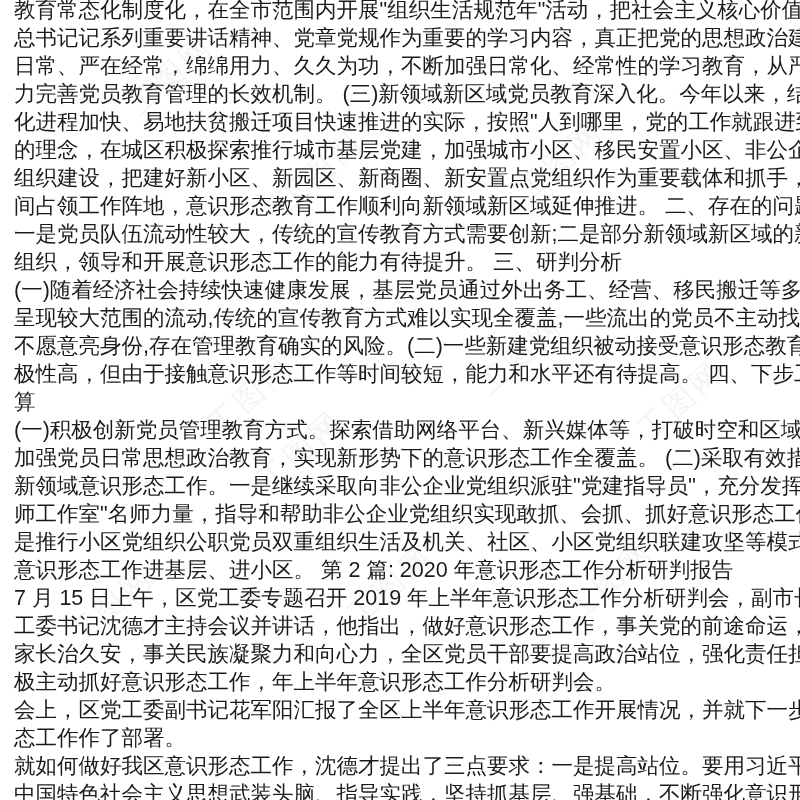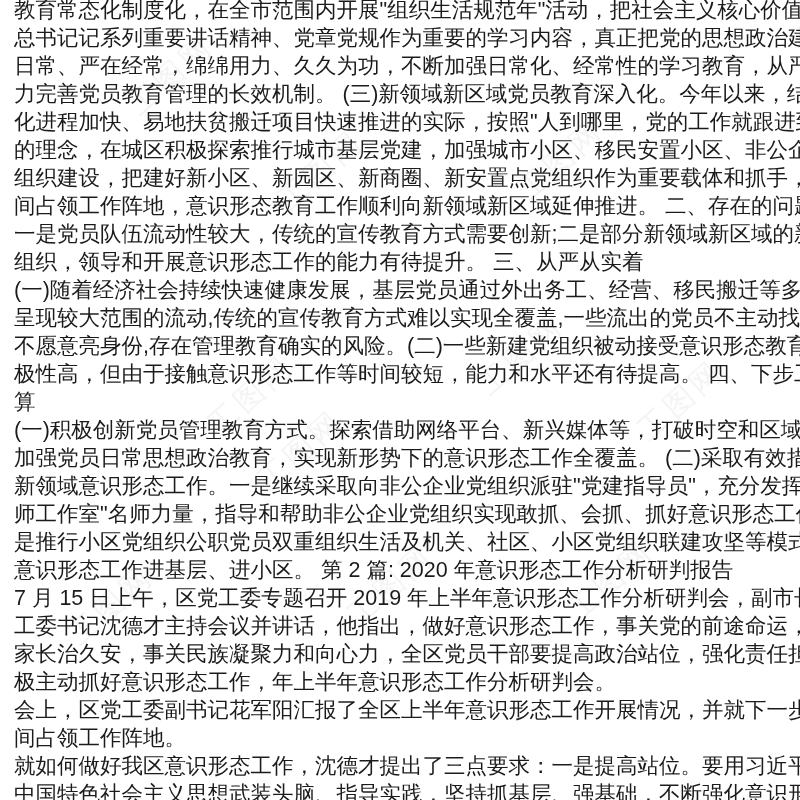--- a/index.html
+++ b/index.html
@@ -72,34 +72,34 @@
   <div class="text-layer">
       <div class="text-line">教育常态化制度化，在全市范围内开展"组织生活规范年"活动，把社会主义核心价值观、习</div>
       <div class="text-line">总书记记系列重要讲话精神、党章党规作为重要的学习内容，真正把党的思想政治建设抓在</div>
       <div class="text-line">日常、严在经常，绵绵用力、久久为功，不断加强日常化、经常性的学习教育，从严从实着</div>
       <div class="text-line">力完善党员教育管理的长效机制。 (三)新领域新区域党员教育深入化。今年以来，结合城市</div>
       <div class="text-line">化进程加快、易地扶贫搬迁项目快速推进的实际，按照"人到哪里，党的工作就跟进到哪里"</div>
       <div class="text-line">的理念，在城区积极探索推行城市基层党建，加强城市小区、移民安置小区、非公企业党的</div>
       <div class="text-line">组织建设，把建好新小区、新园区、新商圈、新安置点党组织作为重要载体和抓手，第一时</div>
       <div class="text-line">间占领工作阵地，意识形态教育工作顺利向新领域新区域延伸推进。 二、存在的问题</div>
       <div class="text-line"> 一是党员队伍流动性较大，传统的宣传教育方式需要创新;二是部分新领域新区域的新建党</div>
-      <div class="text-line">组织，领导和开展意识形态工作的能力有待提升。 三、从严从实着</div>
+      <div class="text-line">组织，领导和开展意识形态工作的能力有待提升。 三、研判分析</div>
       <div class="text-line"> (一)随着经济社会持续快速健康发展，基层党员通过外出务工、经营、移民搬迁等多种方式</div>
       <div class="text-line">呈现较大范围的流动,传统的宣传教育方式难以实现全覆盖,一些流出的党员不主动找组织、</div>
       <div class="text-line">不愿意亮身份,存在管理教育确实的风险。(二)一些新建党组织被动接受意识形态教育的积</div>
       <div class="text-line">极性高，但由于接触意识形态工作等时间较短，能力和水平还有待提高。 四、下步工作打</div>
       <div class="text-line">算</div>
       <div class="text-line"> (一)积极创新党员管理教育方式。探索借助网络平台、新兴媒体等，打破时空和区域限制，</div>
       <div class="text-line">加强党员日常思想政治教育，实现新形势下的意识形态工作全覆盖。 (二)采取有效措施强化</div>
       <div class="text-line">新领域意识形态工作。一是继续采取向非公企业党组织派驻"党建指导员"，充分发挥"党建名</div>
       <div class="text-line">师工作室"名师力量，指导和帮助非公企业党组织实现敢抓、会抓、抓好意识形态工作。二</div>
       <div class="text-line">是推行小区党组织公职党员双重组织生活及机关、社区、小区党组织联建攻坚等模式，推动</div>
       <div class="text-line">意识形态工作进基层、进小区。 第 2 篇: 2020 年意识形态工作分析研判报告</div>
       <div class="text-line">7 月 15 日上午，区党工委专题召开 2019 年上半年意识形态工作分析研判会，副市长、区党</div>
       <div class="text-line">工委书记沈德才主持会议并讲话，他指出，做好意识形态工作，事关党的前途命运，事关国</div>
       <div class="text-line">家长治久安，事关民族凝聚力和向心力，全区党员干部要提高政治站位，强化责任担当，积</div>
       <div class="text-line">极主动抓好意识形态工作，年上半年意识形态工作分析研判会。</div>
       <div class="text-line">会上，区党工委副书记花军阳汇报了全区上半年意识形态工作开展情况，并就下一步意识形</div>
-      <div class="text-line">间占领工作阵地。</div>
+      <div class="text-line">态工作作了部署。</div>
       <div class="text-line">就如何做好我区意识形态工作，沈德才提出了三点要求：一是提高站位。要用习近平新时代</div>
       <div class="text-line">中国特色社会主义思想武装头脑、指导实践，坚持抓基层、强基础，不断强化意识形态工作</div>
     </div>
 </div>
 
 </body></html>

